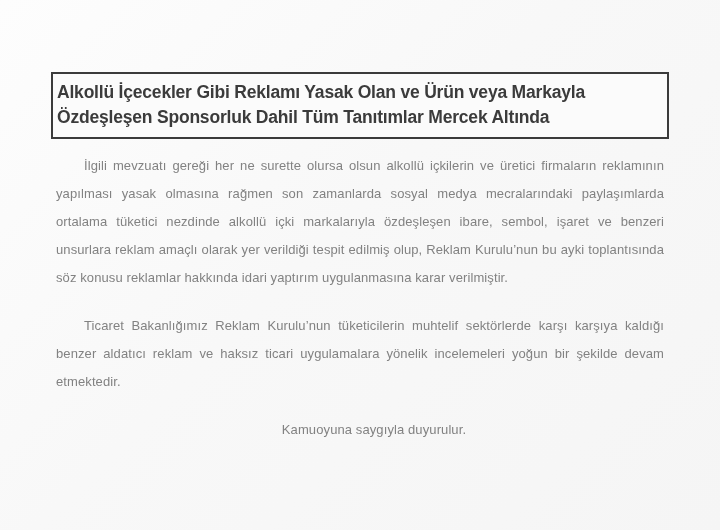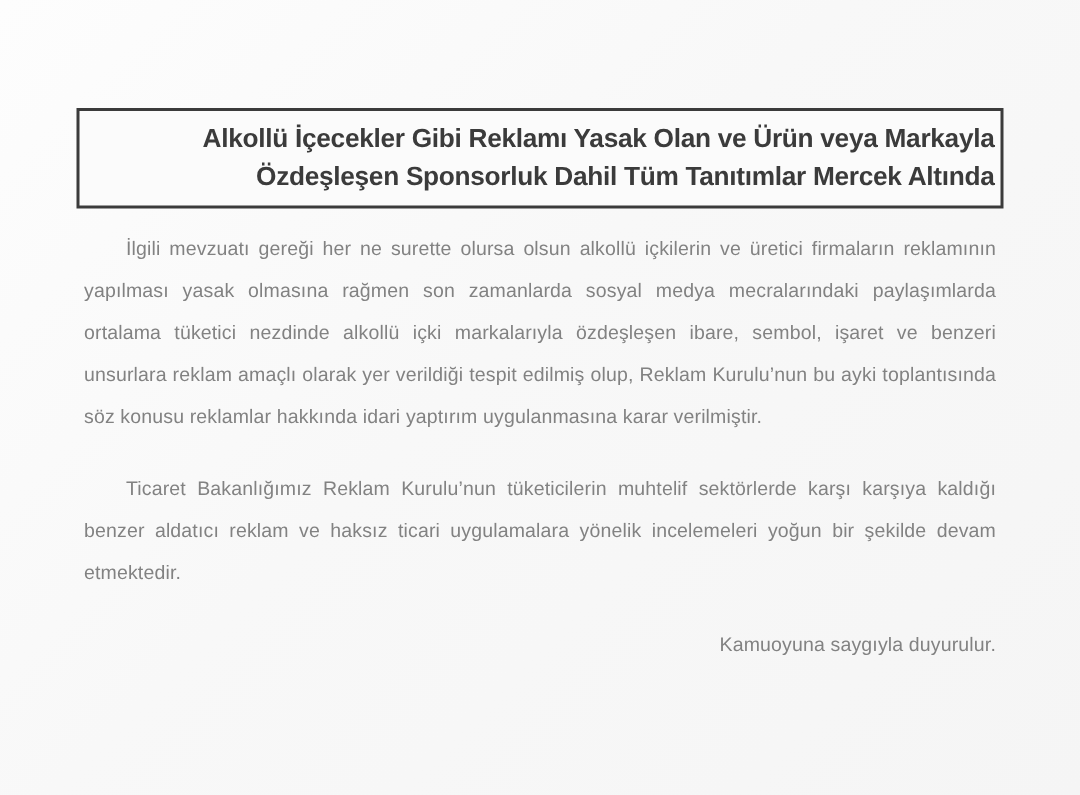--- a/index.html
+++ b/index.html
@@ -19,21 +19,21 @@
     height: 530px;
     box-sizing: border-box;
   }
   .title-box {
     box-sizing: border-box;
     width: 618px;
     margin: 72px auto 0 auto;
     border: 2px solid #3b3b3b;
     background: #fbfbfb;
     padding: 6px 4px 7px 4px;
-    text-align: right;
+    text-align: left;
   }
   .title-line {
     display: block;
     white-space: nowrap;
     font-weight: bold;
     font-size: 17.5px;
     line-height: 25px;
     letter-spacing: -0.2px;
     color: #3b3b3b;
   }
@@ -44,21 +44,21 @@
   .notice-body p {
     margin: 0 0 20px 0;
     text-align: justify;
     text-indent: 28px;
     font-size: 13px;
     line-height: 28px;
     letter-spacing: 0.1px;
     color: #828282;
   }
   .notice-body p.last {
-    text-align: right;
+    text-align: center;
     margin-bottom: 0;
     margin-top: 18px;
   }
 </style>
 </head>
 <body>
 
 <div class="page">
 
   <div class="title-box">

